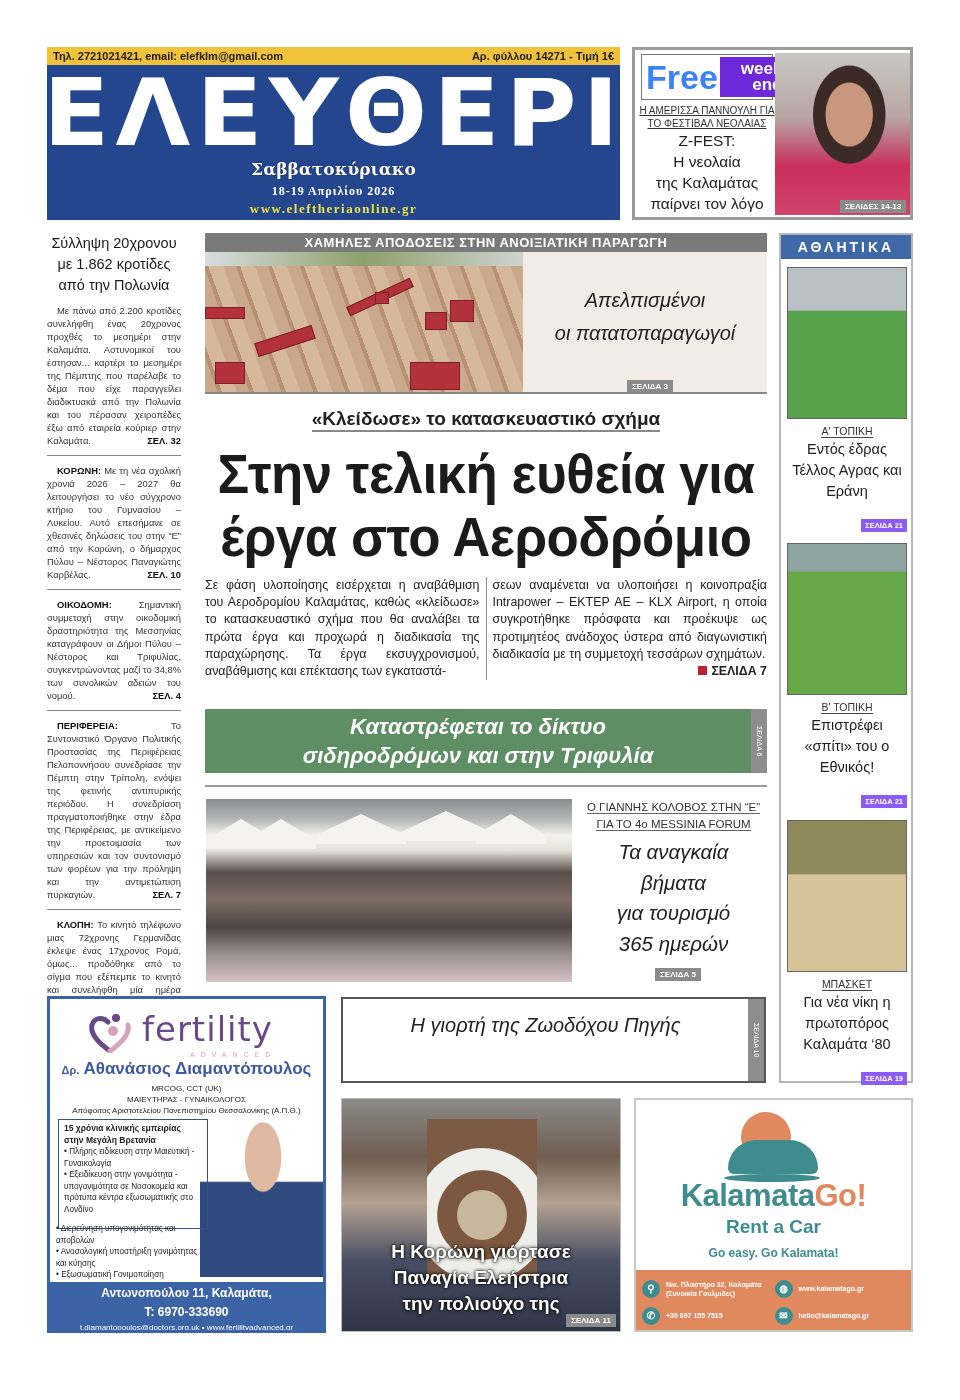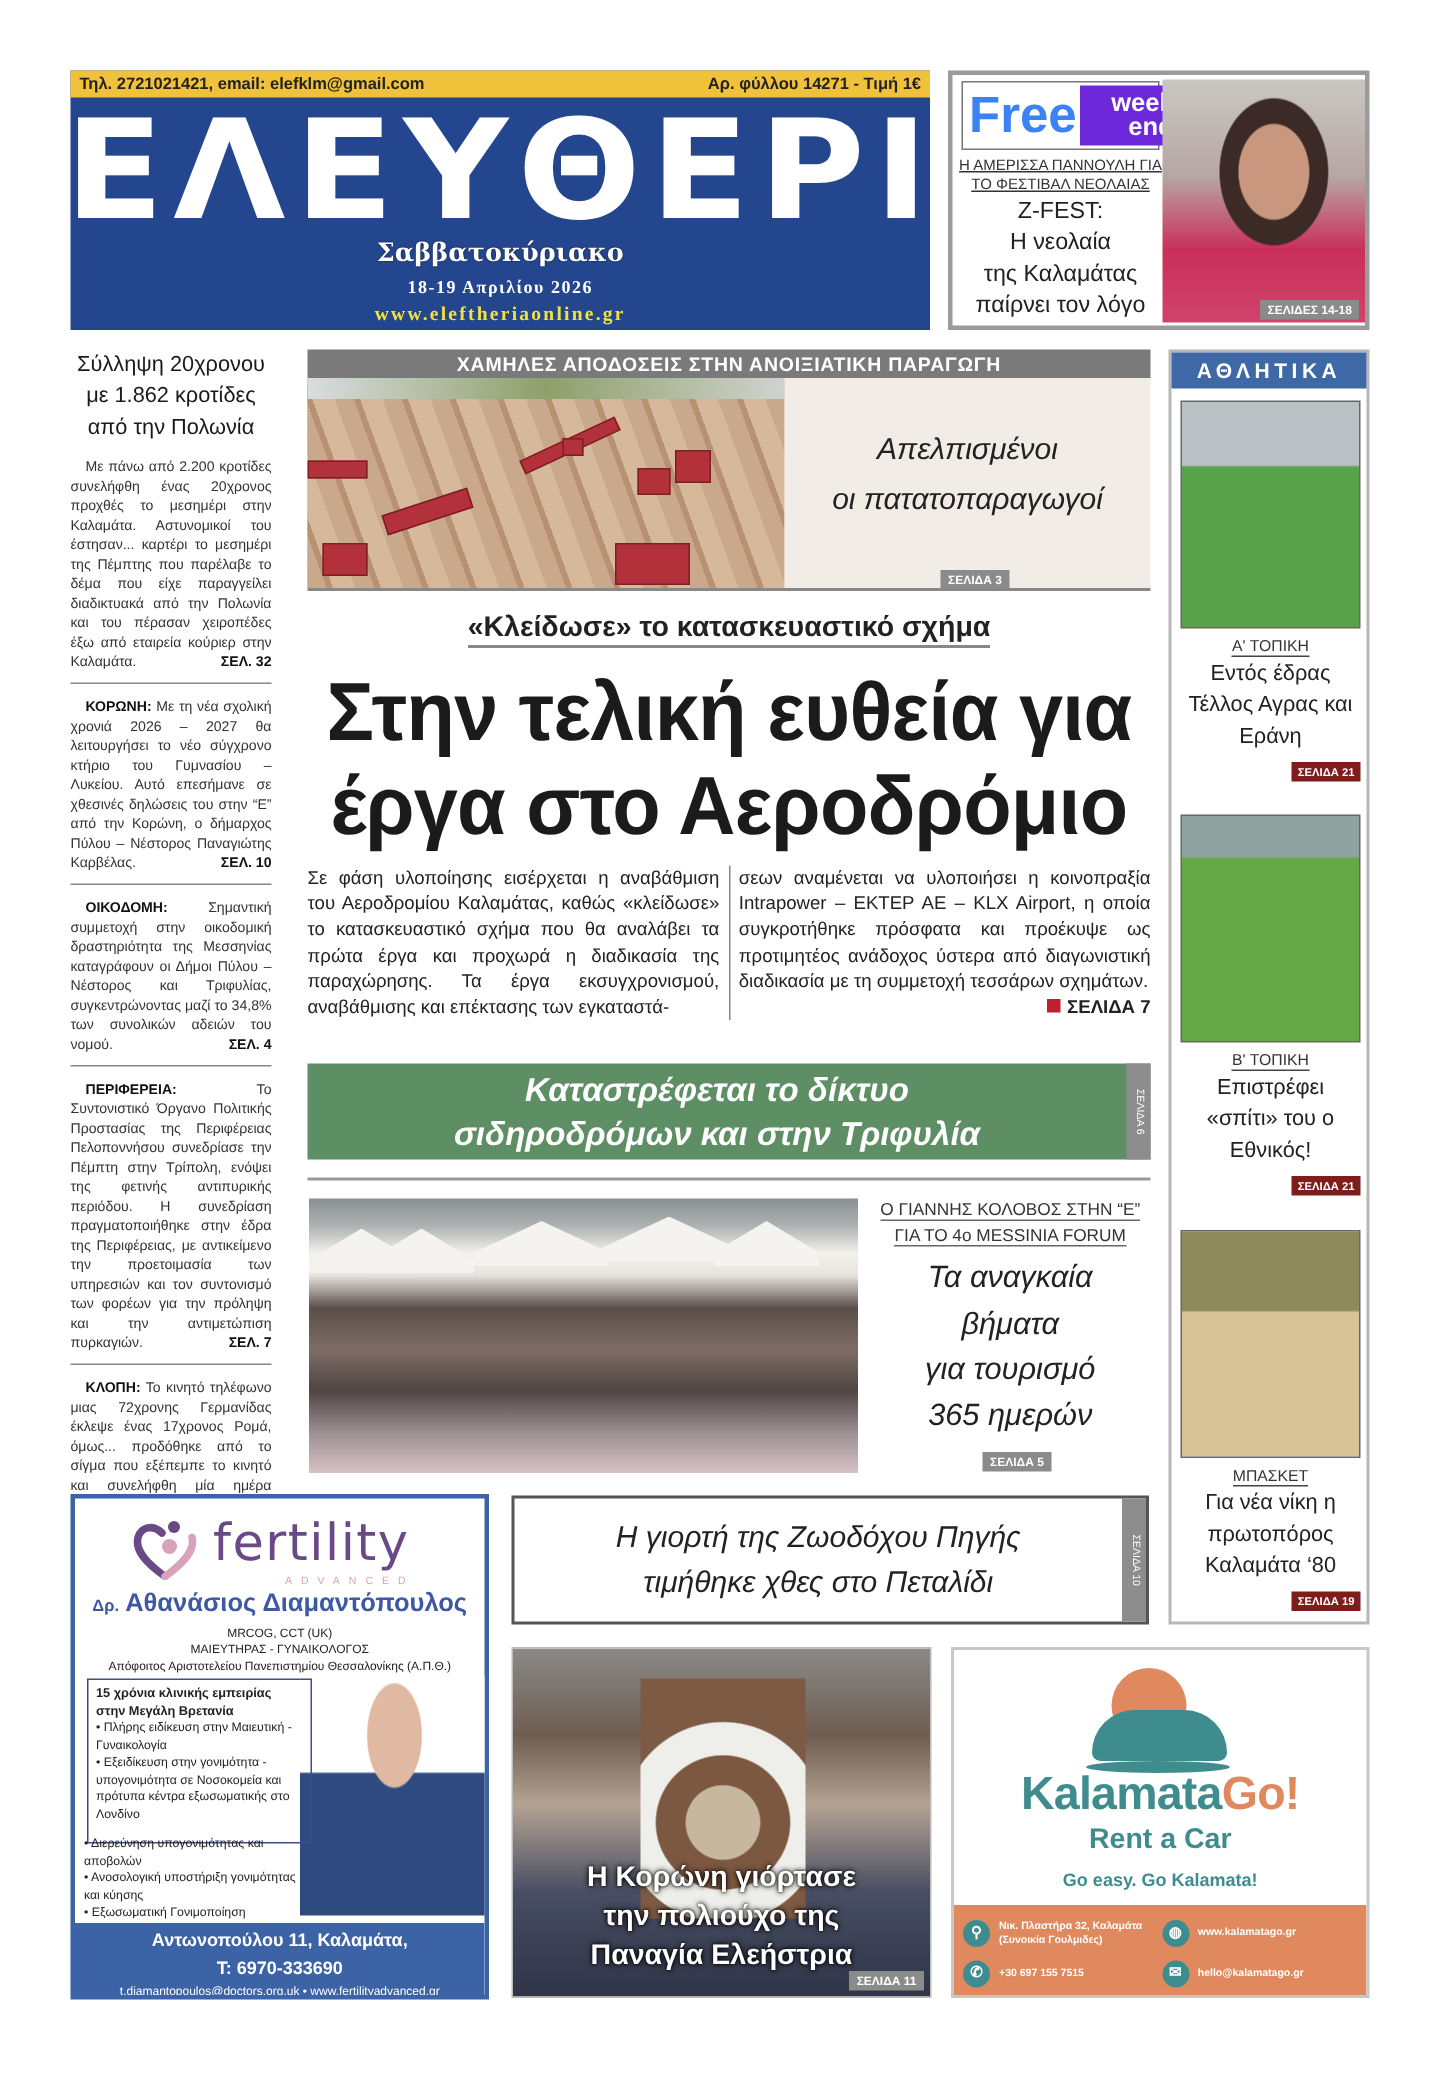--- a/index.html
+++ b/index.html
@@ -68,21 +68,21 @@
   .crowd-title { left: 580px; top: 837px; width: 187px; text-align: center; font-style: italic; font-size: 20.5px; line-height: 30.5px; color: #222; }
 
   
   .sports { left: 779px; top: 233px; width: 134px; height: 850px; border: 2px solid #b7b7b7; }
   .sports-head { height: 24px; background: #3e68a6; color: #fff; font-weight: bold; font-size: 14px; text-align: center; line-height: 24px; letter-spacing: 3px; }
   .sport-item { position: absolute; left: 6px; width: 120px; }
   .sport-photo { width: 120px; height: 152px; border: 1px solid #666; }
   .sport-kicker { text-align: center; font-size: 10.5px; margin-top: 6px; color: #333; }
   .sport-kicker span { border-bottom: 1px solid #444; }
   .sport-title { text-align: center; font-size: 14.5px; line-height: 21px; margin-top: 2px; color: #222; }
-  .sport-tag { position: relative; background: #7f1d1d; color: #fff; font-size: 7.5px; padding: 2px 4px; float: right; margin-top: 6px; font-weight: bold; }
+  .sport-tag { position: relative; background: #8b5cf6; color: #fff; font-size: 7.5px; padding: 2px 4px; float: right; margin-top: 17px; font-weight: bold; }
 
   
   .fert { left: 47px; top: 996px; width: 279px; height: 337px; border: 3px solid #3b63a6; background: #fff; overflow: hidden; }
   .fert-logo { position: absolute; left: 30px; top: 10px; width: 220px; height: 50px; }
   .fert-word { position: absolute; left: 62px; top: 0; font-size: 34px; color: #6a4a86; letter-spacing: 1px; font-family: "DejaVu Sans", sans-serif; }
   .fert-adv { position: absolute; left: 110px; top: 42px; font-size: 7px; color: #d9a2bb; letter-spacing: 6px; }
   .heart { position: absolute; left: 8px; top: 4px; width: 44px; height: 40px; }
   .fert-name { position: absolute; left: 0; top: 60px; width: 100%; text-align: center; font-size: 17px; font-weight: bold; color: #3e59a3; }
   .fert-name small { font-size: 11px; }
   .fert-cred { position: absolute; left: 0; top: 84px; width: 100%; text-align: center; font-size: 8px; line-height: 11px; color: #222; }
@@ -300,31 +300,30 @@
   <div class="fert-foot">
     <div class="fert-addr">Αντωνοπούλου 11, Καλαμάτα,</div>
     <div class="fert-addr">Τ: 6970-333690</div>
     <div class="fert-web">t.diamantopoulos@doctors.org.uk • www.fertilityadvanced.gr</div>
   </div>
 </div>
 
 <div class="abs zoo">
   <div class="zoo-text">
     <div>Η γιορτή της Ζωοδόχου Πηγής</div>
-    <div>τιμήθηκε χθες στο Πεταλίδι</div>
   </div>
   <div class="vtab">ΣΕΛΙΔΑ 10</div>
 </div>
 
 <div class="abs koroni">
   <div class="icon-frame"></div>
   <div class="koroni-caption">
     <div>Η Κορώνη γιόρτασε</div>
+    <div>Παναγία Ελεήστρια</div>
     <div>την πολιούχο της</div>
-    <div>Παναγία Ελεήστρια</div>
   </div>
   <div class="page-tag" style="right:4px; bottom:4px;">ΣΕΛΙΔΑ 11</div>
 </div>
 
 <div class="abs kgo">
   <div class="kgo-sun"></div>
   <div class="kgo-car"></div>
   <div class="kgo-wave"></div>
   <div class="kgo-brand">
     <span style="color:#3f8c8f">Kalamata</span><span>Go!</span>

